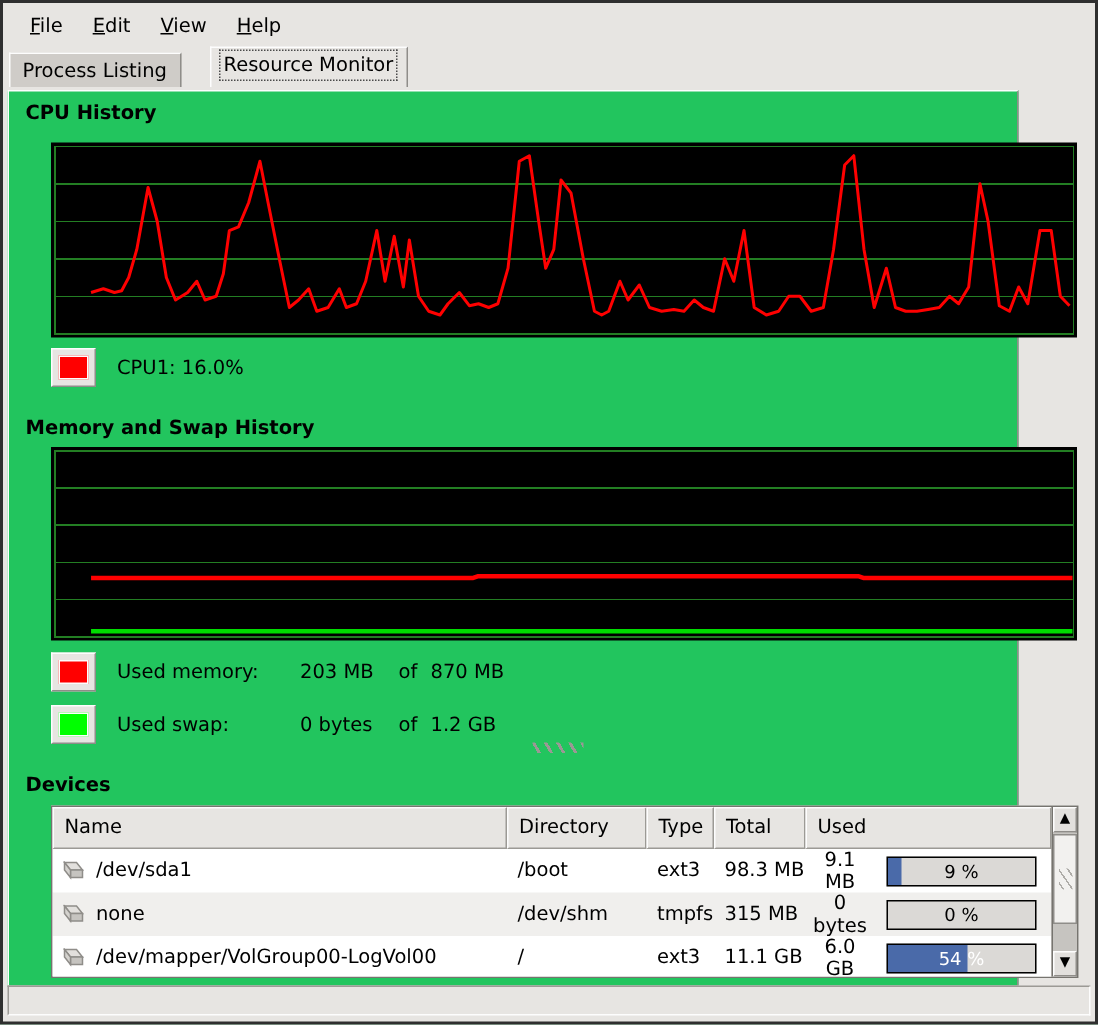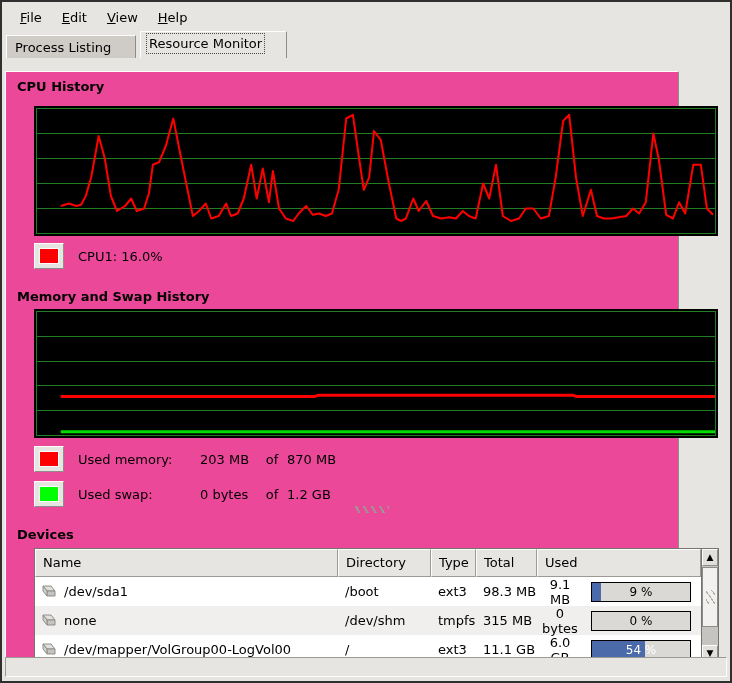--- a/index.html
+++ b/index.html
@@ -9,30 +9,30 @@
             background:#e7e5e2; border:2px solid #2f2f2f; overflow:hidden; }
 
   
   .menubar { position:absolute; left:2px; top:2px; right:2px; height:26px;
              display:flex; align-items:center; padding-left:6px; }
   .menu-item { display:inline-block; padding:3px 10px; cursor:default; }
   .menu-item::first-letter { text-decoration:underline; }
 
   
   .tabstrip { position:absolute; left:2px; top:29px; right:2px; height:27px; }
-  .tab { position:absolute; bottom:0; padding:4px 24px 3px 8px; background:#cfccc8;
+  .tab { position:absolute; bottom:0; padding:4px 9px 3px 8px; background:#cfccc8;
          border:1px solid #8f8d89; border-bottom:none; }
   .tab.inactive { height:23px; top:4px; background:#cfccc8; border-top-color:#fdfdfd; border-left-color:#fdfdfd; }
   .tab.active { height:27px; top:0; background:#e7e5e2; z-index:2;
                 border-top-color:#fdfdfd; border-left-color:#fdfdfd; }
   .tab.active .tab-label { outline:1px dotted #4a4a4a; outline-offset:2px; }
 
   
-  .page { position:absolute; left:3px; top:69px; width:674px; height:598px;
-          background:#ec4899; border:1px solid #8f8d89;
+  .page { position:absolute; left:3px; top:58px; width:674px; height:598px;
+          background:#22c55e; border:1px solid #8f8d89;
           border-top-color:#fdfdfd; border-left-color:#fdfdfd; }
 
   .section-title { position:absolute; left:11px; font-weight:bold; }
 
   .chart { position:absolute; left:28px; width:684px; background:#000; }
   .chart svg { display:block; width:100%; height:100%; shape-rendering:crispEdges; }
 
   .legend-row { position:absolute; left:28px; display:flex; align-items:center; }
   .swatch-btn { width:30px; height:26px; background:#e7e5e2;
                 border:1px solid #8f8d89; border-top-color:#fdfdfd; border-left-color:#fdfdfd;

